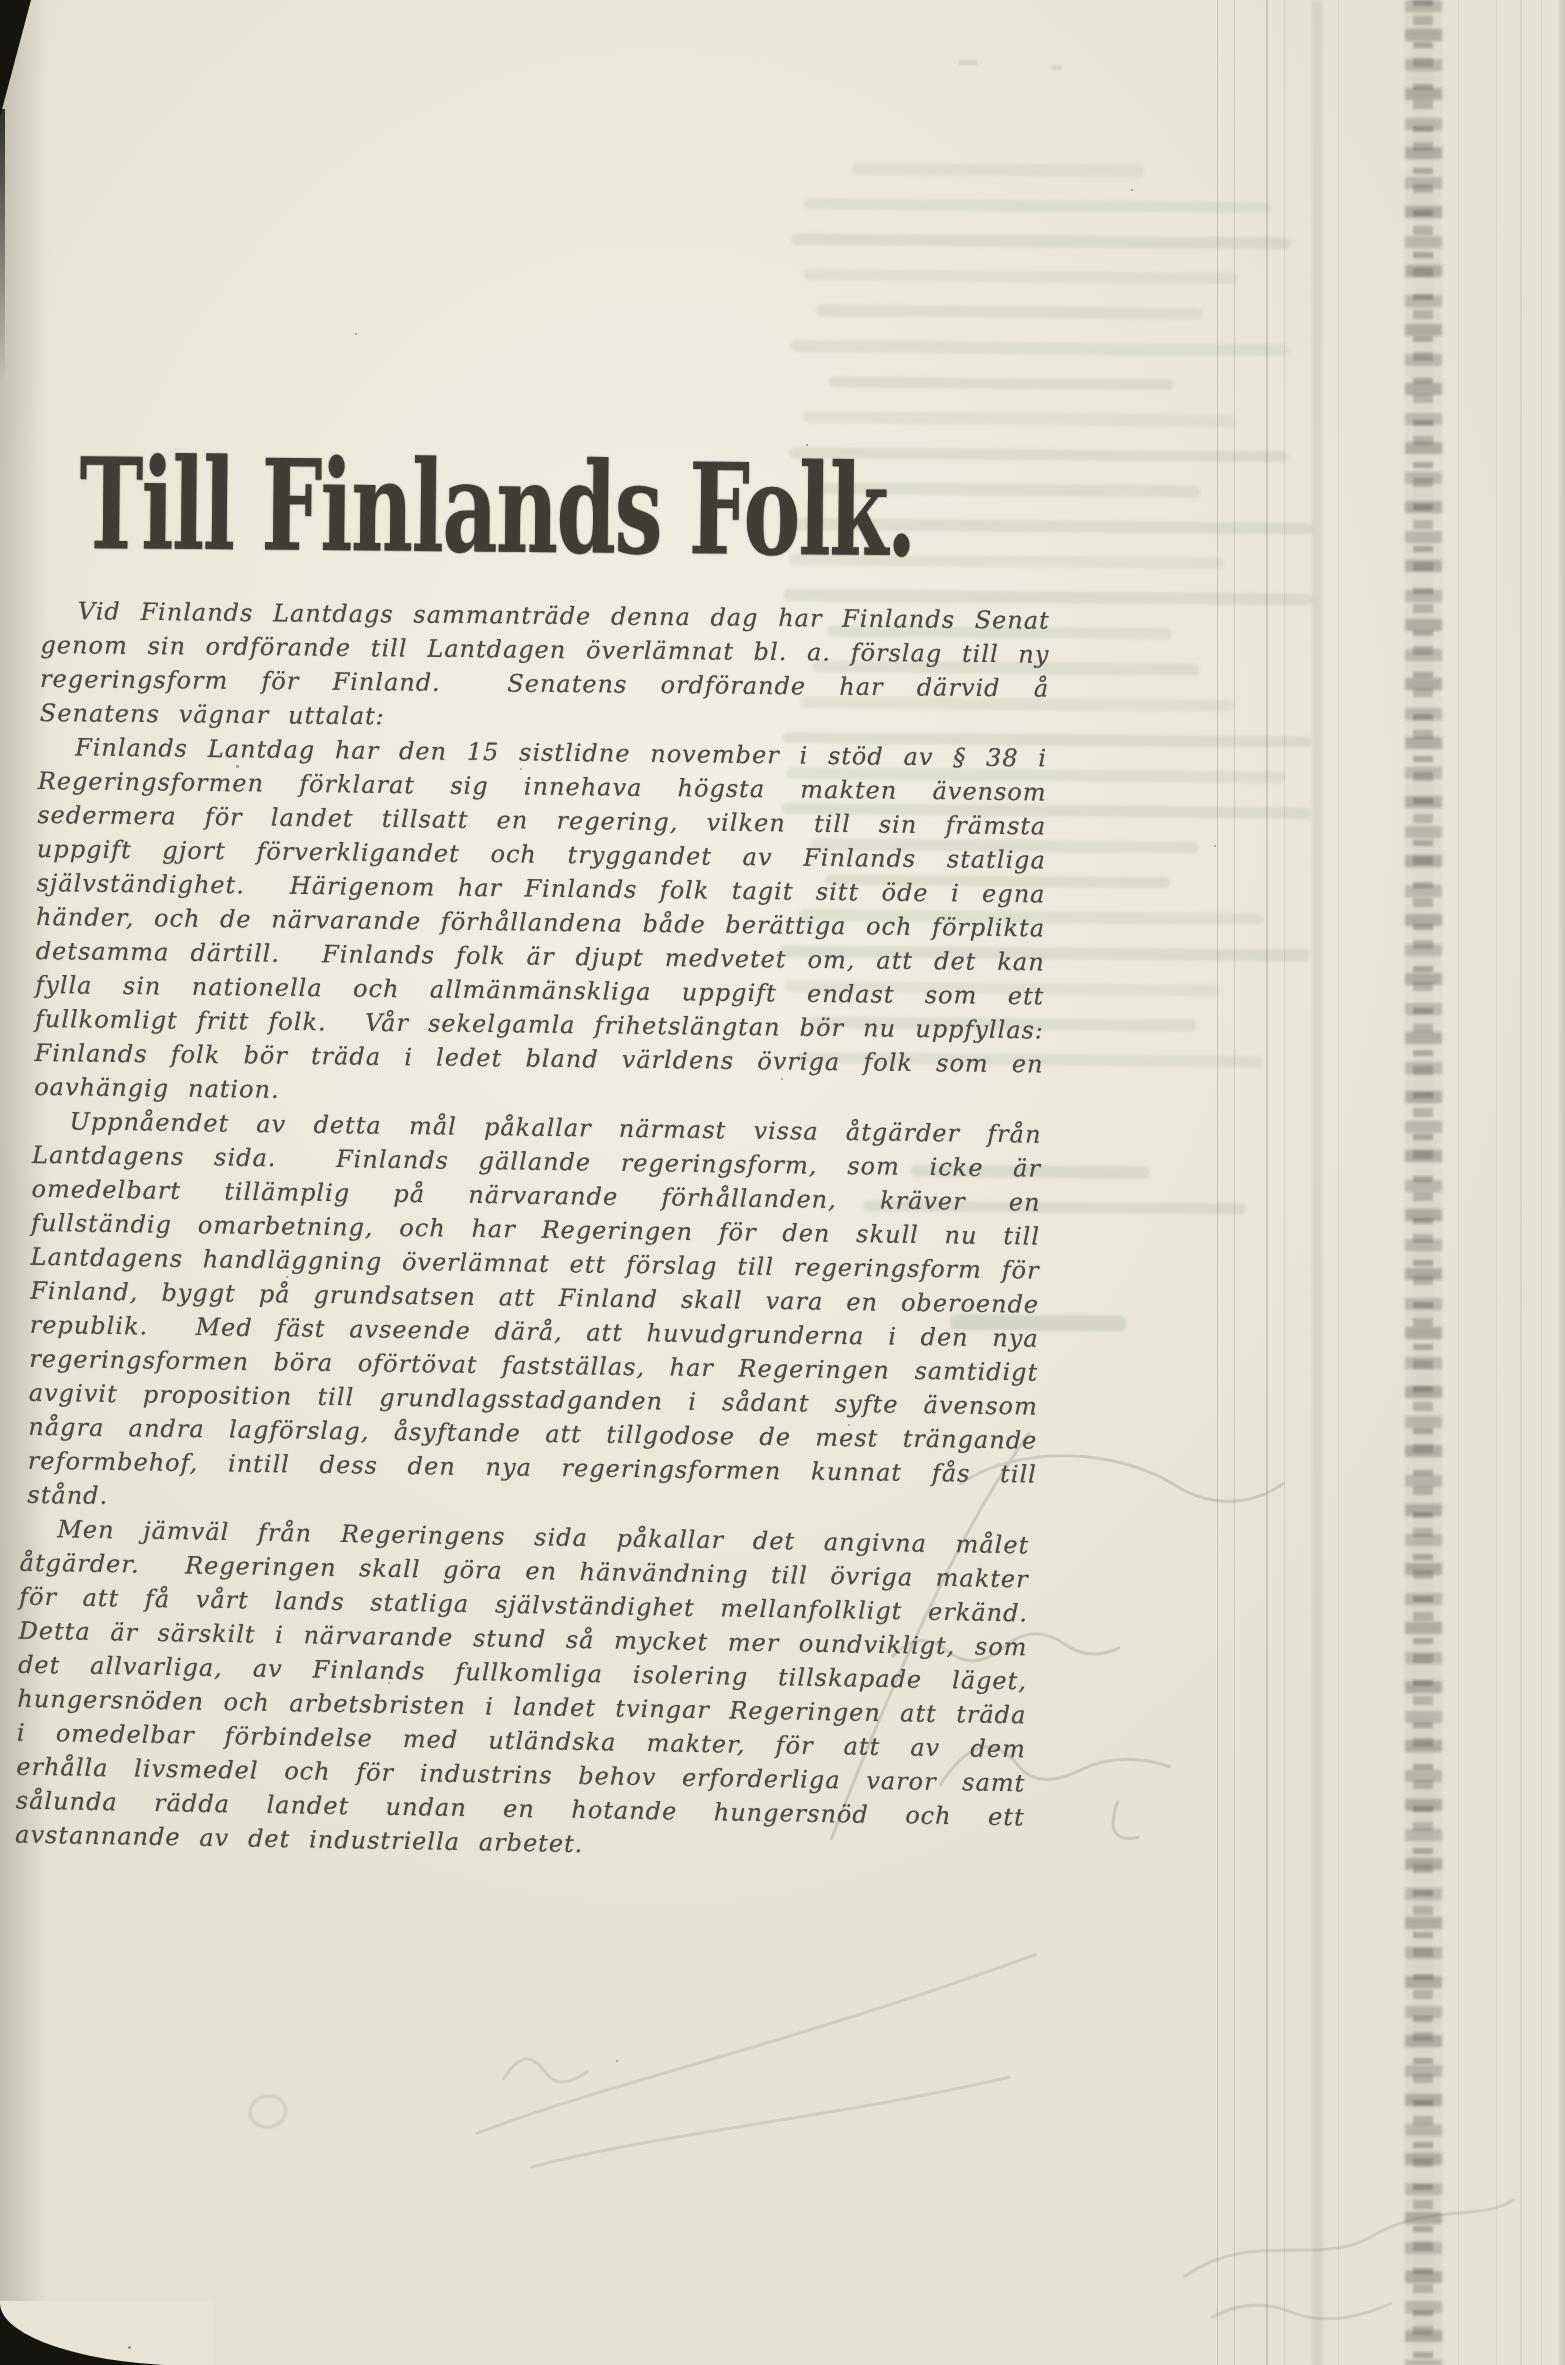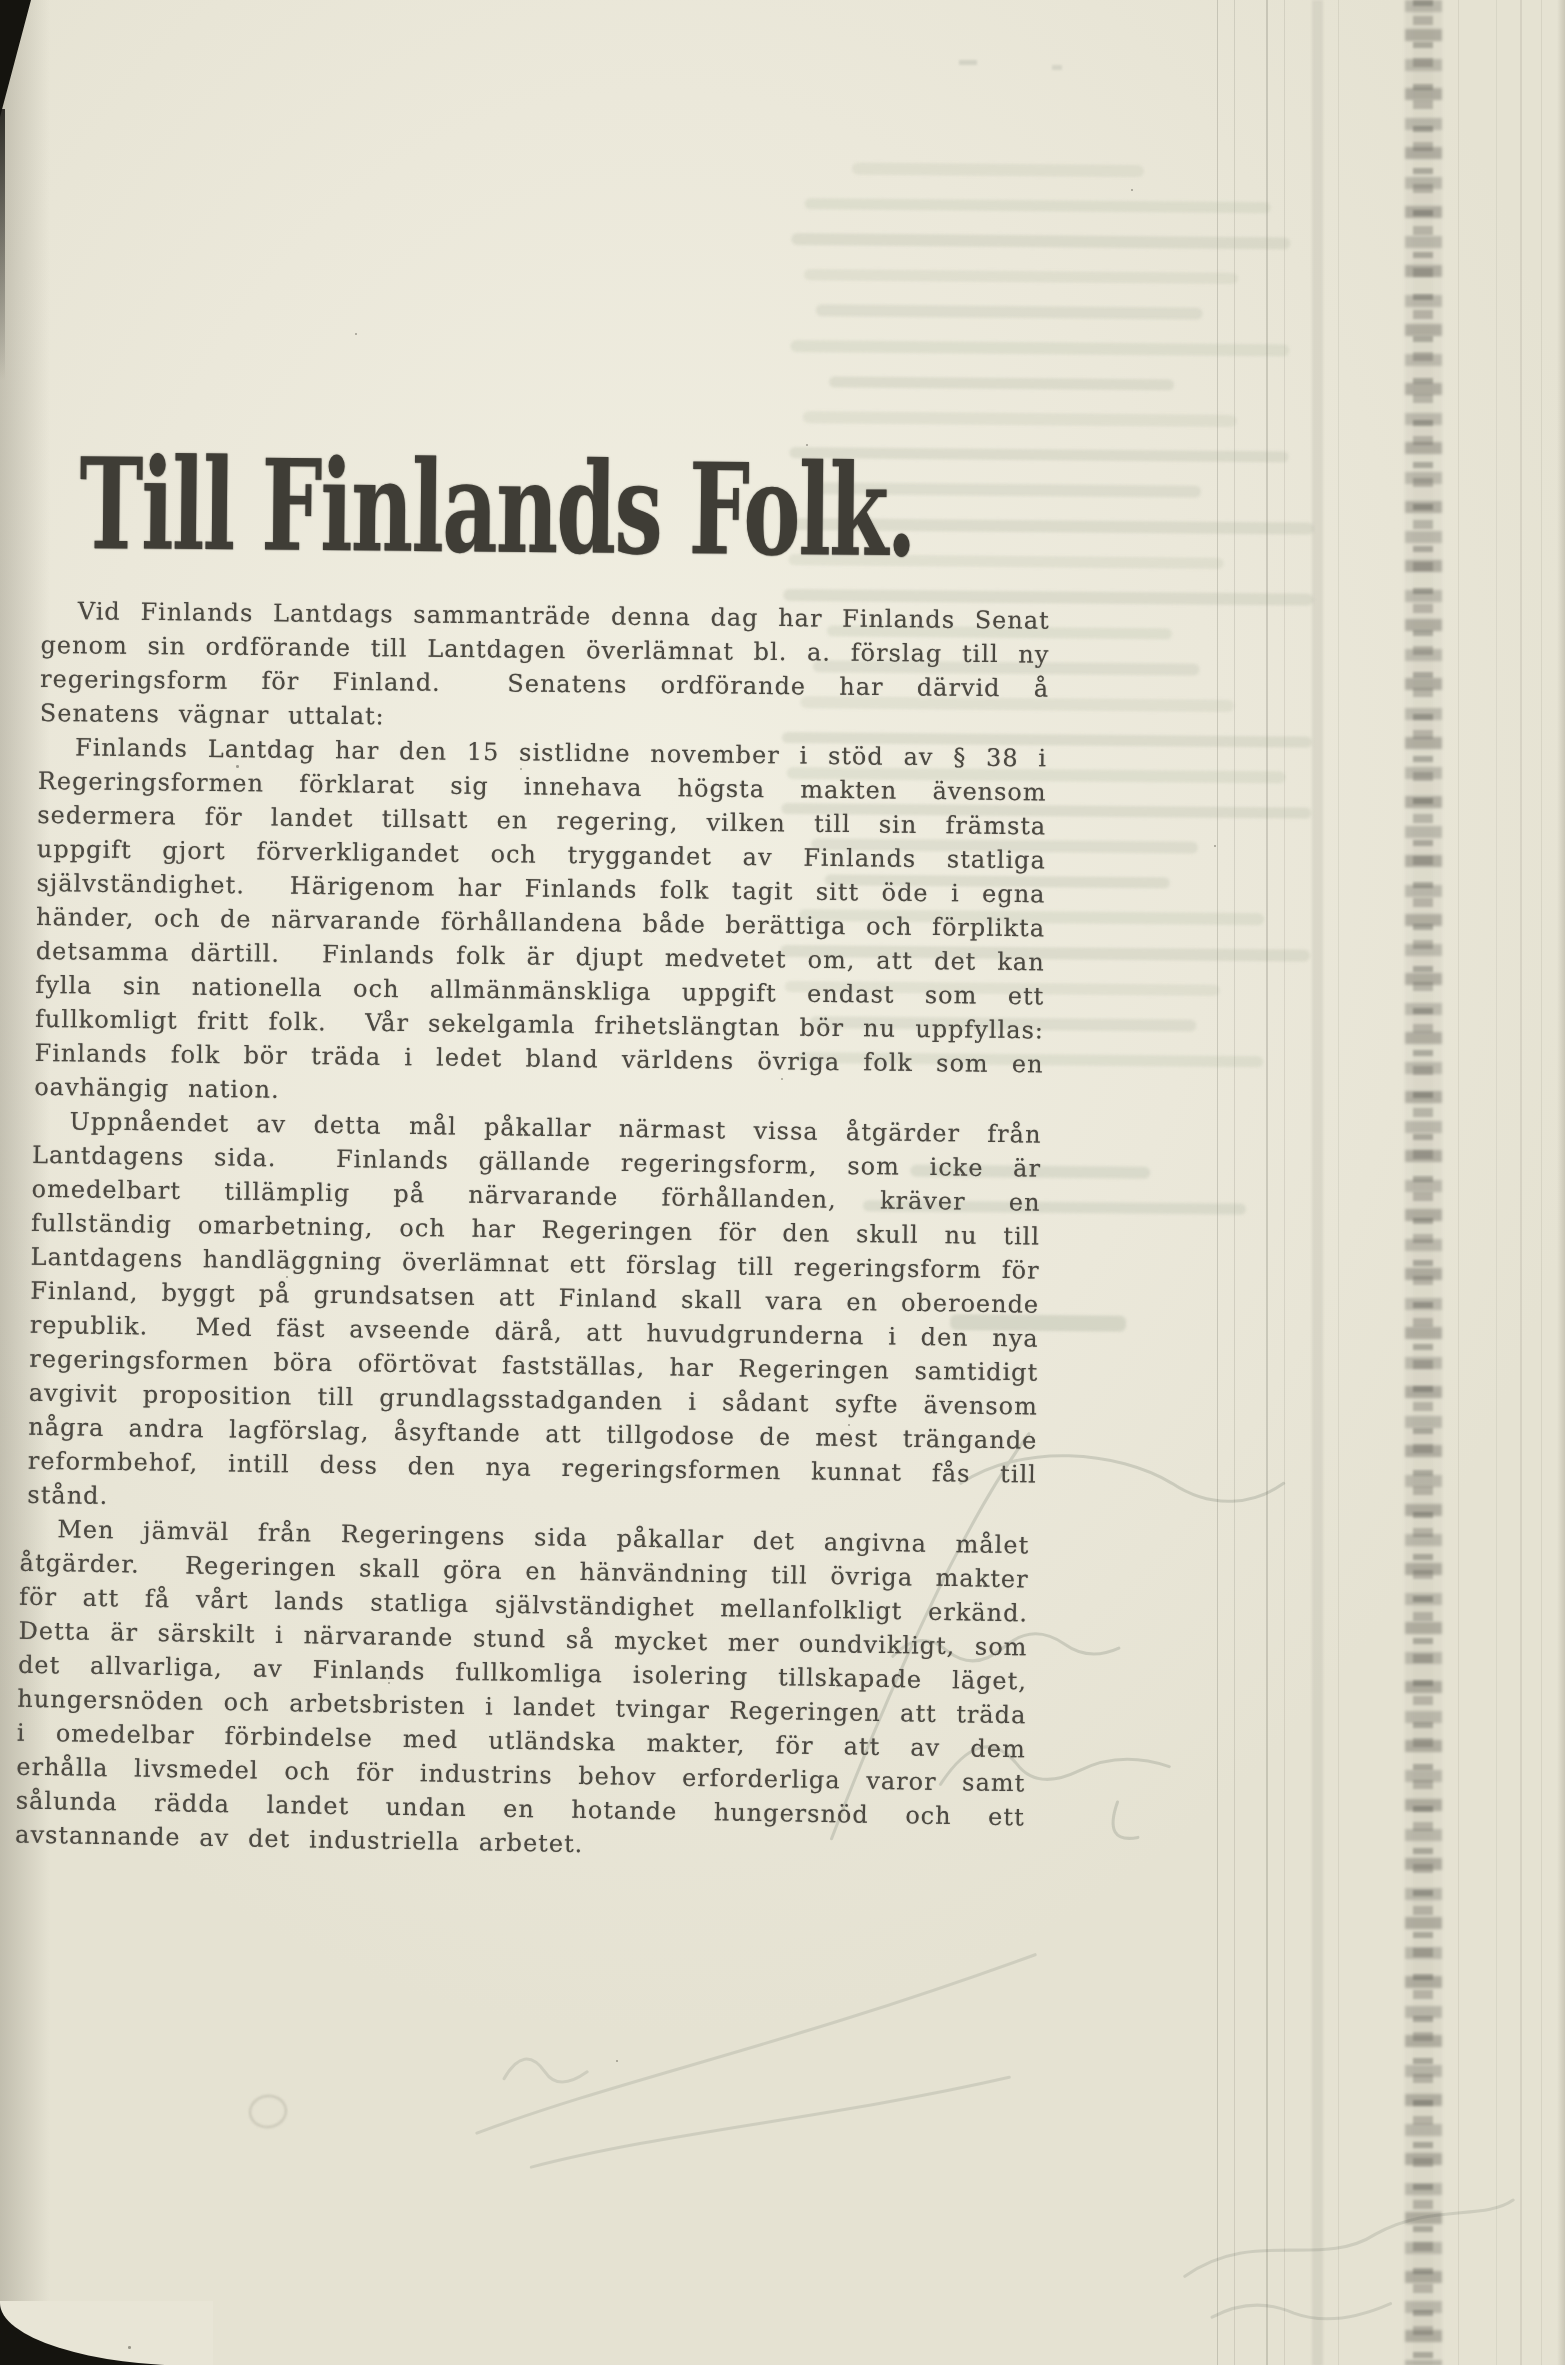--- a/index.html
+++ b/index.html
@@ -66,21 +66,21 @@
   .s7{left:1458px;width:1.4px;background:rgba(105,104,94,.12);}
   .s8{left:1496px;width:1.4px;background:rgba(105,104,94,.10);}
   .s9{left:1520px;width:2px;background:rgba(105,104,94,.13);}
   .s10{left:1541px;width:1.4px;background:rgba(105,104,94,.12);}
 
   
   .title{position:absolute;left:80px;top:441px;margin:0;z-index:3;
          font-weight:bold;font-size:126px;line-height:1;letter-spacing:-2.7px;
          color:#3f3d36;text-shadow:0 0 2px rgba(63,61,54,.55), 0.7px 0.7px 0 rgba(63,61,54,.18);
          transform:rotate(.5deg) scaleX(.68);transform-origin:left top;white-space:nowrap;}
-  .bodycol{position:absolute;left:41px;top:594px;width:1009px;z-index:3;}
+  .bodycol{position:absolute;left:41px;top:594px;width:1009px;z-index:3;font-style:italic;}
   .bodycol p{margin:0;text-indent:37px;font-size:24px;line-height:34px;
          text-align:justify;white-space:pre-wrap;color:#4c4942;
          letter-spacing:1px;word-spacing:10.2px;
          text-shadow:0 0 1px rgba(76,73,66,.55);
          transform-origin:0 0;}
   .p1{transform:rotate(.55deg);}
   .p2{margin-top:24.5px;transform:rotate(.65deg) translateX(-2.7px);}
   .p3{margin-top:8.2px;transform:rotate(.78deg) translateX(-8.2px);}
   .p4{margin-top:5.4px;transform:rotate(.95deg) translateX(-20.4px);}
 </style>

